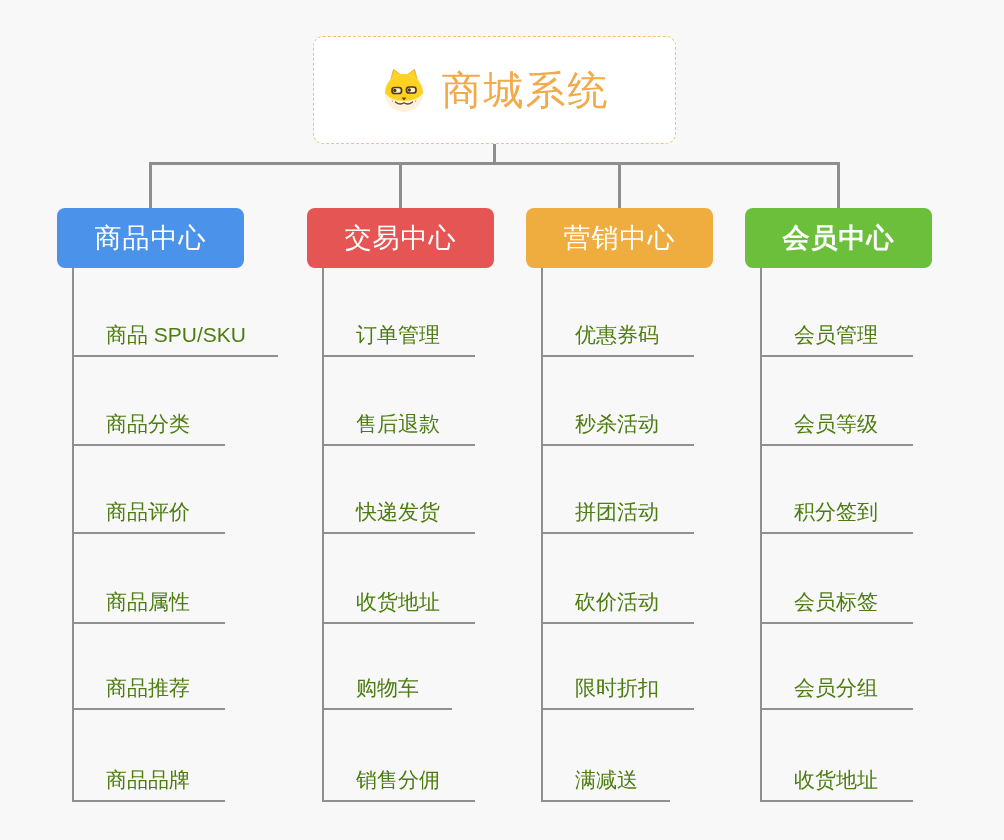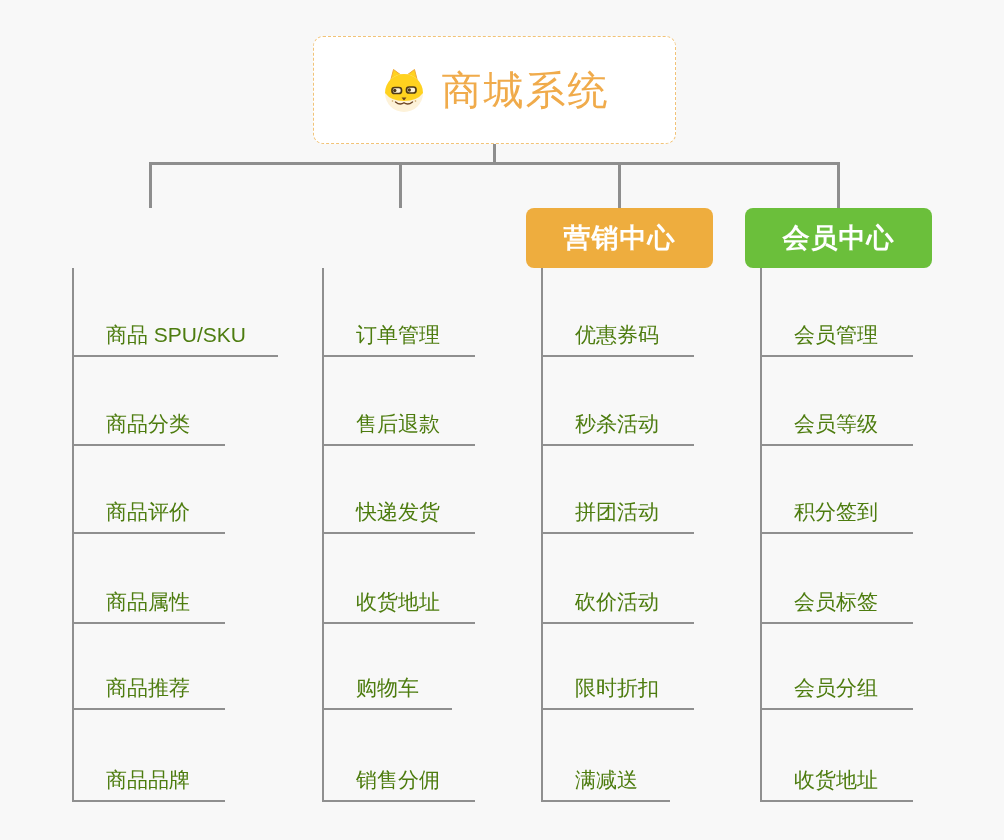--- a/index.html
+++ b/index.html
@@ -95,21 +95,23 @@
     <span class="root-title">商城系统</span>
   </div>
 
   <div class="line stub"></div>
   <div class="line bus"></div>
   <div class="line drop d0"></div>
   <div class="line drop d1"></div>
   <div class="line drop d2"></div>
   <div class="line drop d3"></div>
 
-  <div class="branch-box b2" style="background-color: rgb(238, 173, 62); font-weight: bold;">营销中心</div>
+  <div class="branch-box b0" style="background-color: rgb(75, 146, 234);">商品中心</div>
+  <div class="branch-box b1" style="background-color: rgb(228, 85, 83);">交易中心</div>
+  <div class="branch-box b2" style="background-color: rgb(238, 173, 62);">营销中心</div>
   <div class="branch-box b3" style="background-color: rgb(107, 191, 59); font-weight: bold;">会员中心</div>
 
   <div class="col c0">
     <div class="item r1">商品 SPU/SKU</div>
     <div class="item r2">商品分类</div>
     <div class="item r3">商品评价</div>
     <div class="item r4">商品属性</div>
     <div class="item r5">商品推荐</div>
     <div class="item r6">商品品牌</div>
   </div>

